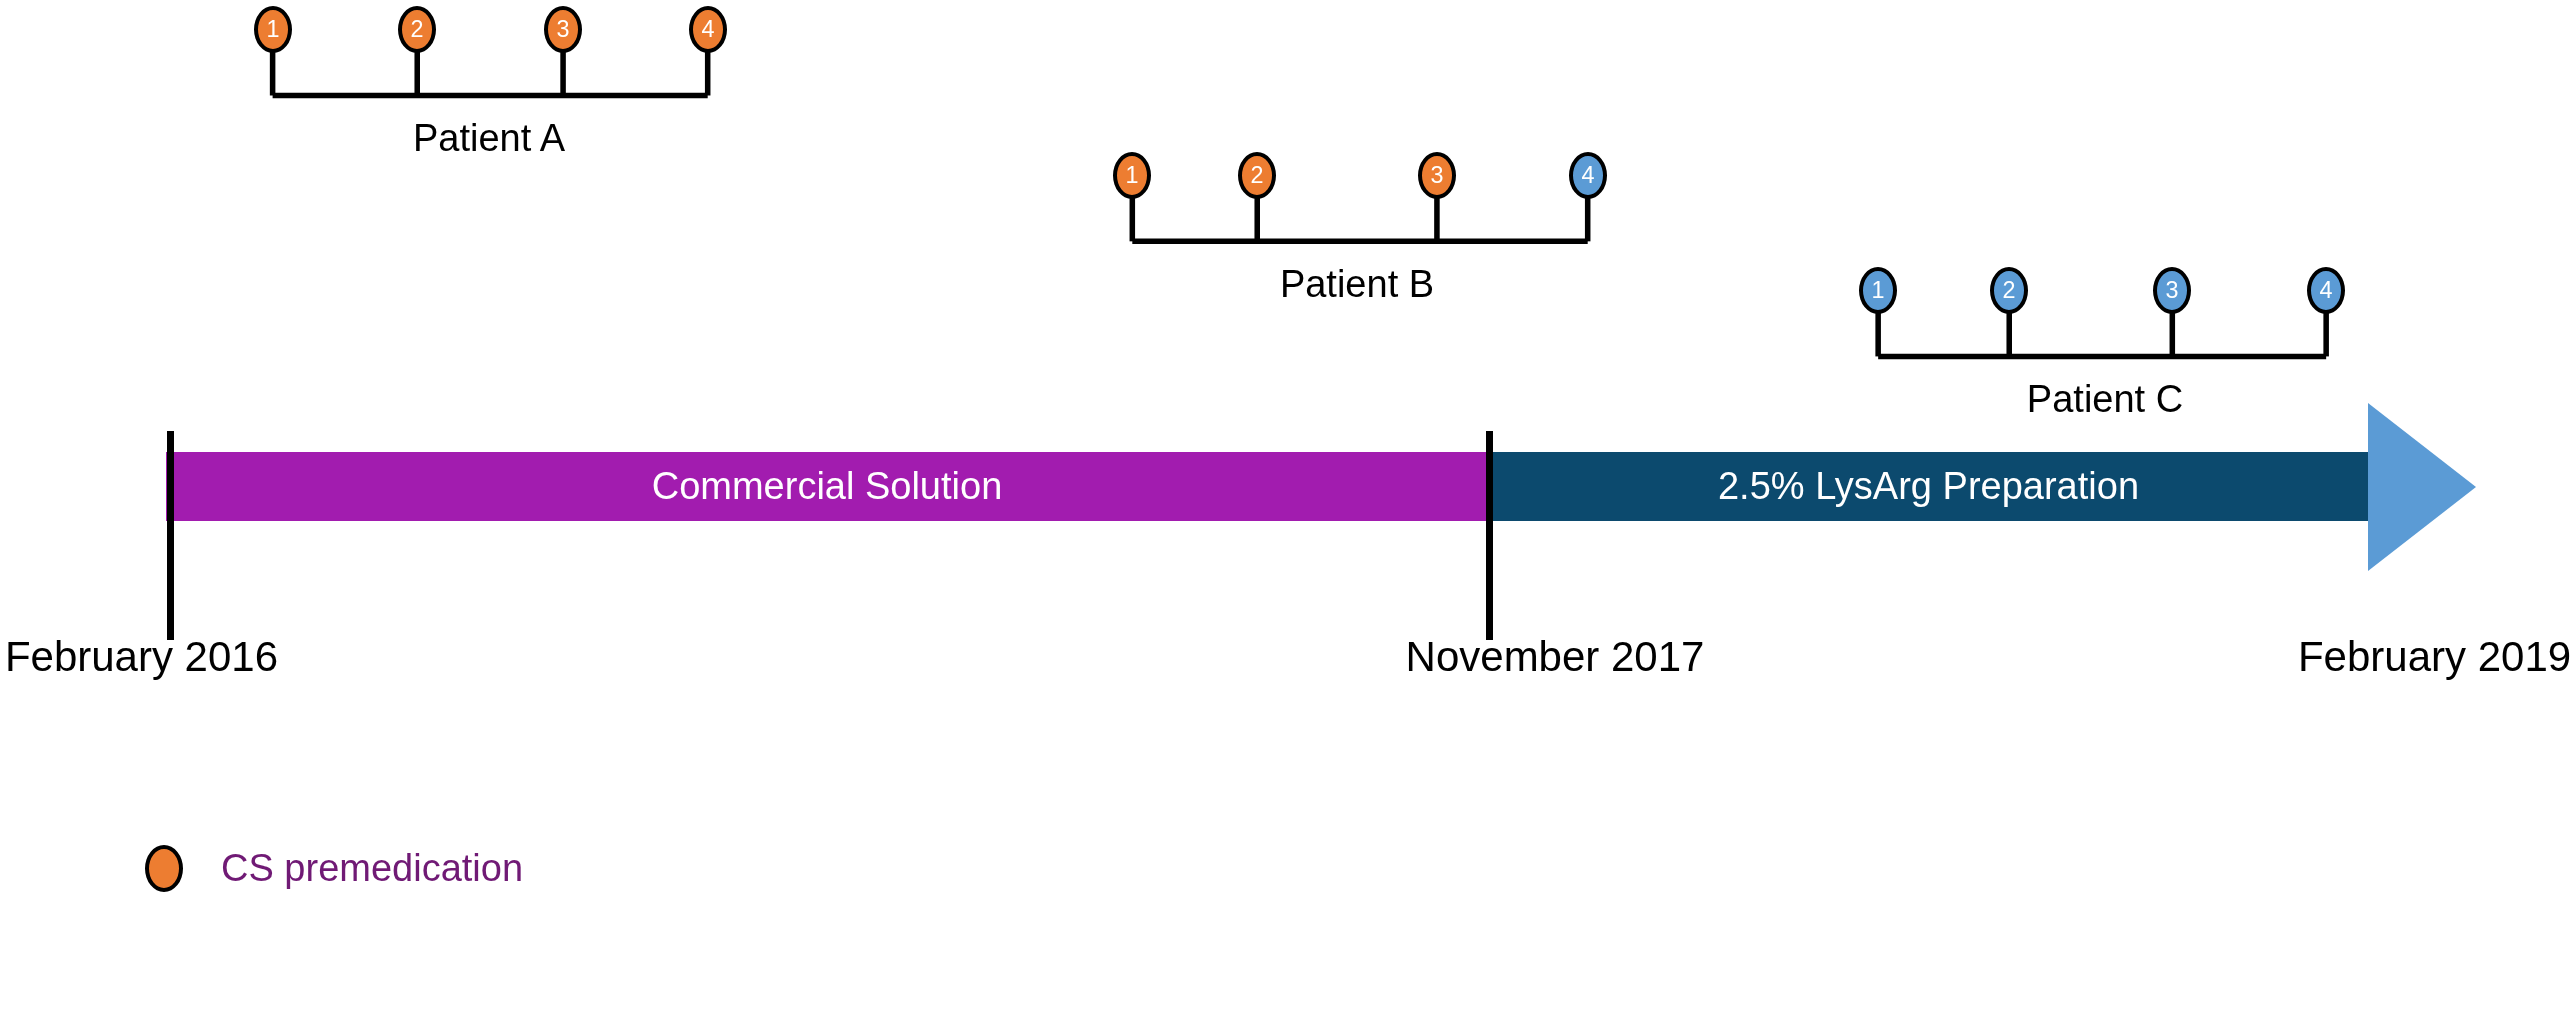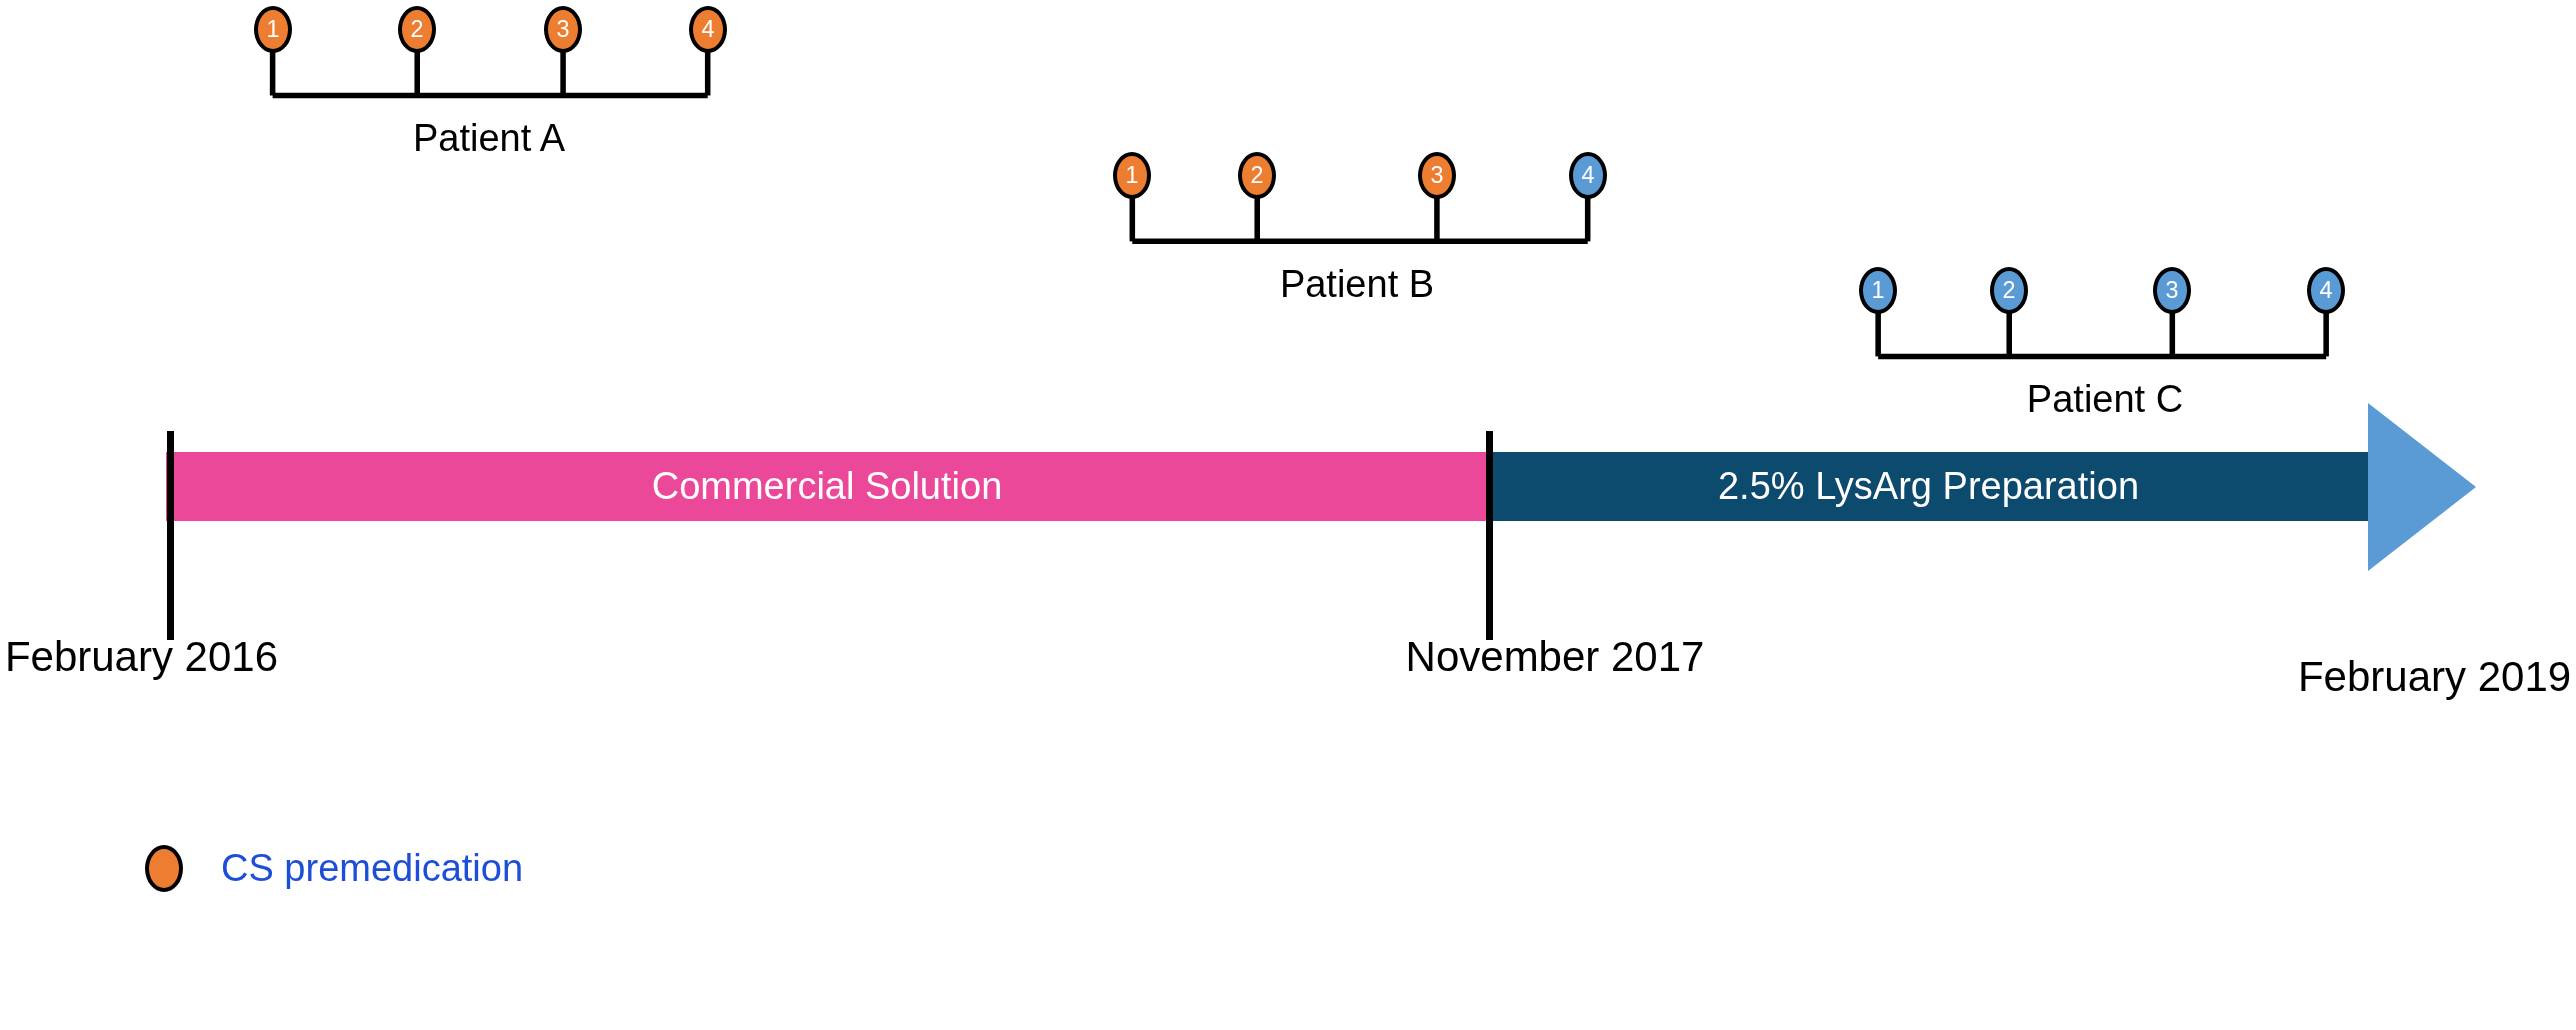--- a/index.html
+++ b/index.html
@@ -57,21 +57,21 @@
 
   
   .timeline-band {
     position: absolute;
     height: 69px;
     top: 452px;
     display: flex;
     align-items: center;
     justify-content: center;
   }
-  .band-cs     { background: #ec4899; }
+  .band-cs     { background: #a21caf; }
   .band-lysarg { background: #0c4a6e; }
   .band-label {
     color: #ffffff;
     font-size: 38px;
     white-space: nowrap;
     font-family: "Liberation Sans", sans-serif;
   }
   .arrow-head {
     position: absolute;
     top: 403px;
@@ -89,21 +89,21 @@
   }
   .date-label {
     position: absolute;
     font-size: 42px;
     color: #000000;
     white-space: nowrap;
     top: 633px;
   }
   .date-left   { left: 4.9px; }
   .date-mid    { left: 1555px; transform: translateX(-50%); text-align: right; }
-  .date-right  { right: 4.9px; margin-top: 20px; }
+  .date-right  { right: 4.9px; }
 
   
   .legend {
     position: absolute;
     left: 145px;
     top: 834px;
   }
   .legend-row {
     display: flex;
     align-items: center;
@@ -115,21 +115,21 @@
     border-radius: 50%;
     border: 4.3px solid #000000;
     box-sizing: border-box;
     flex: 0 0 auto;
   }
   .sw-cs     { background: #ED7D31; }
   .sw-lysarg { background: #5B9BD5; }
   .legend-text {
     margin-left: 38px;
     font-size: 38px;
-    color: #1d4ed8;
+    color: #701a75;
     white-space: nowrap;
   }
 </style>
 </head>
 <body>
 
 <div id="figure">
 
   <div id="patient-groups">
       <div class="patient-group" style="left: 0px; top: 0px;">

